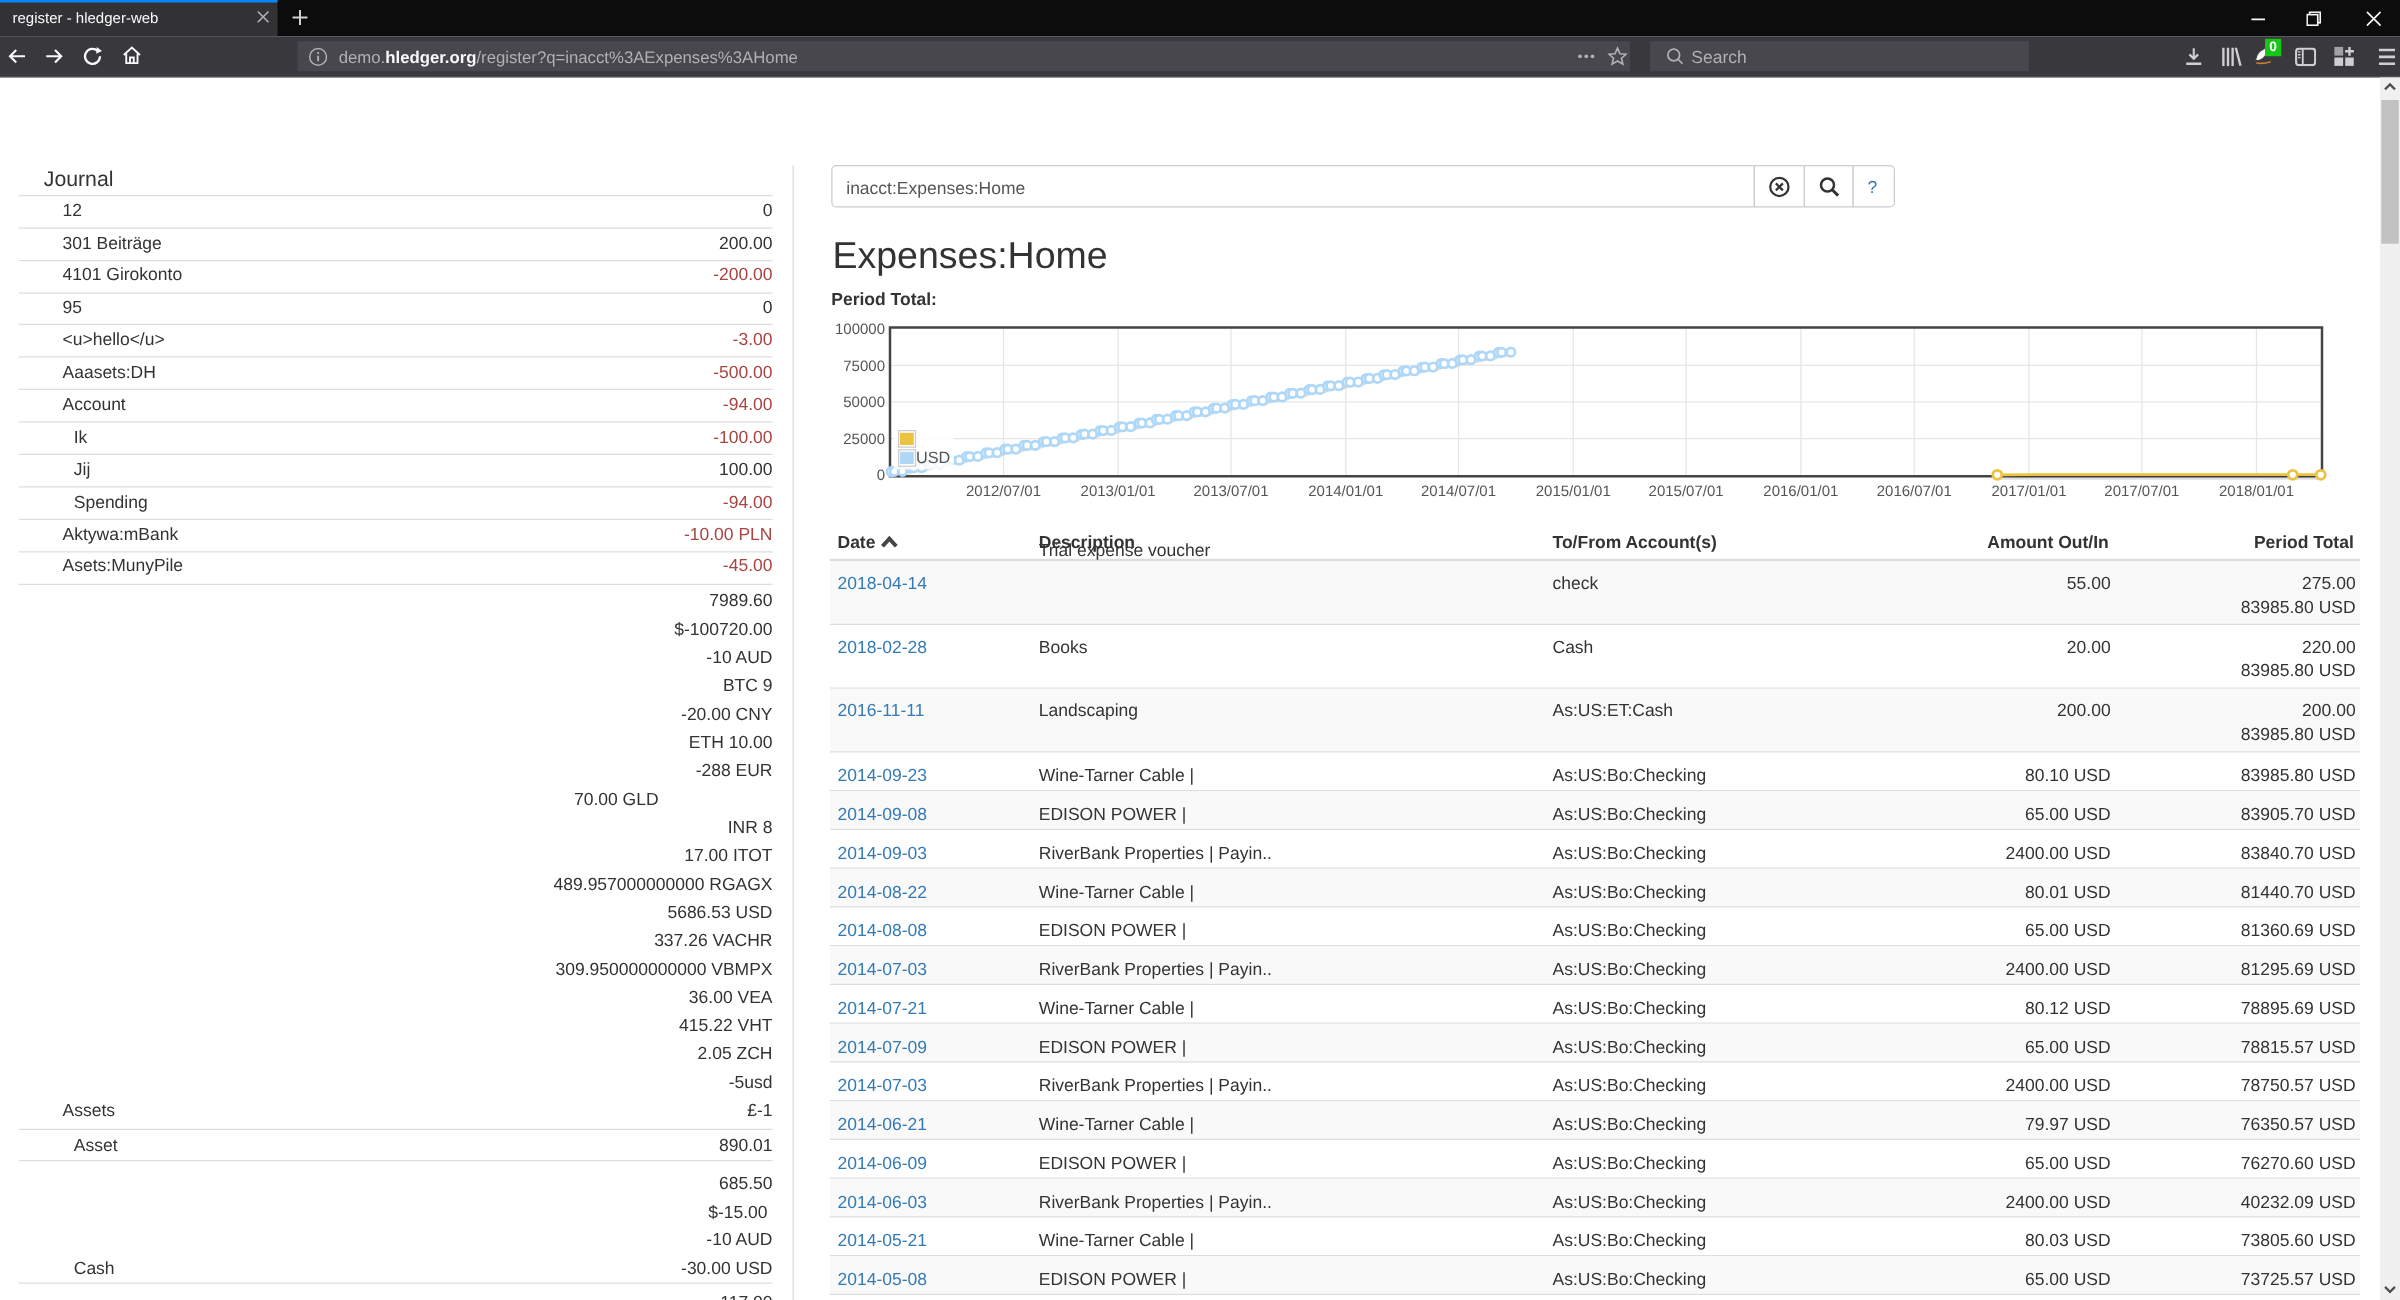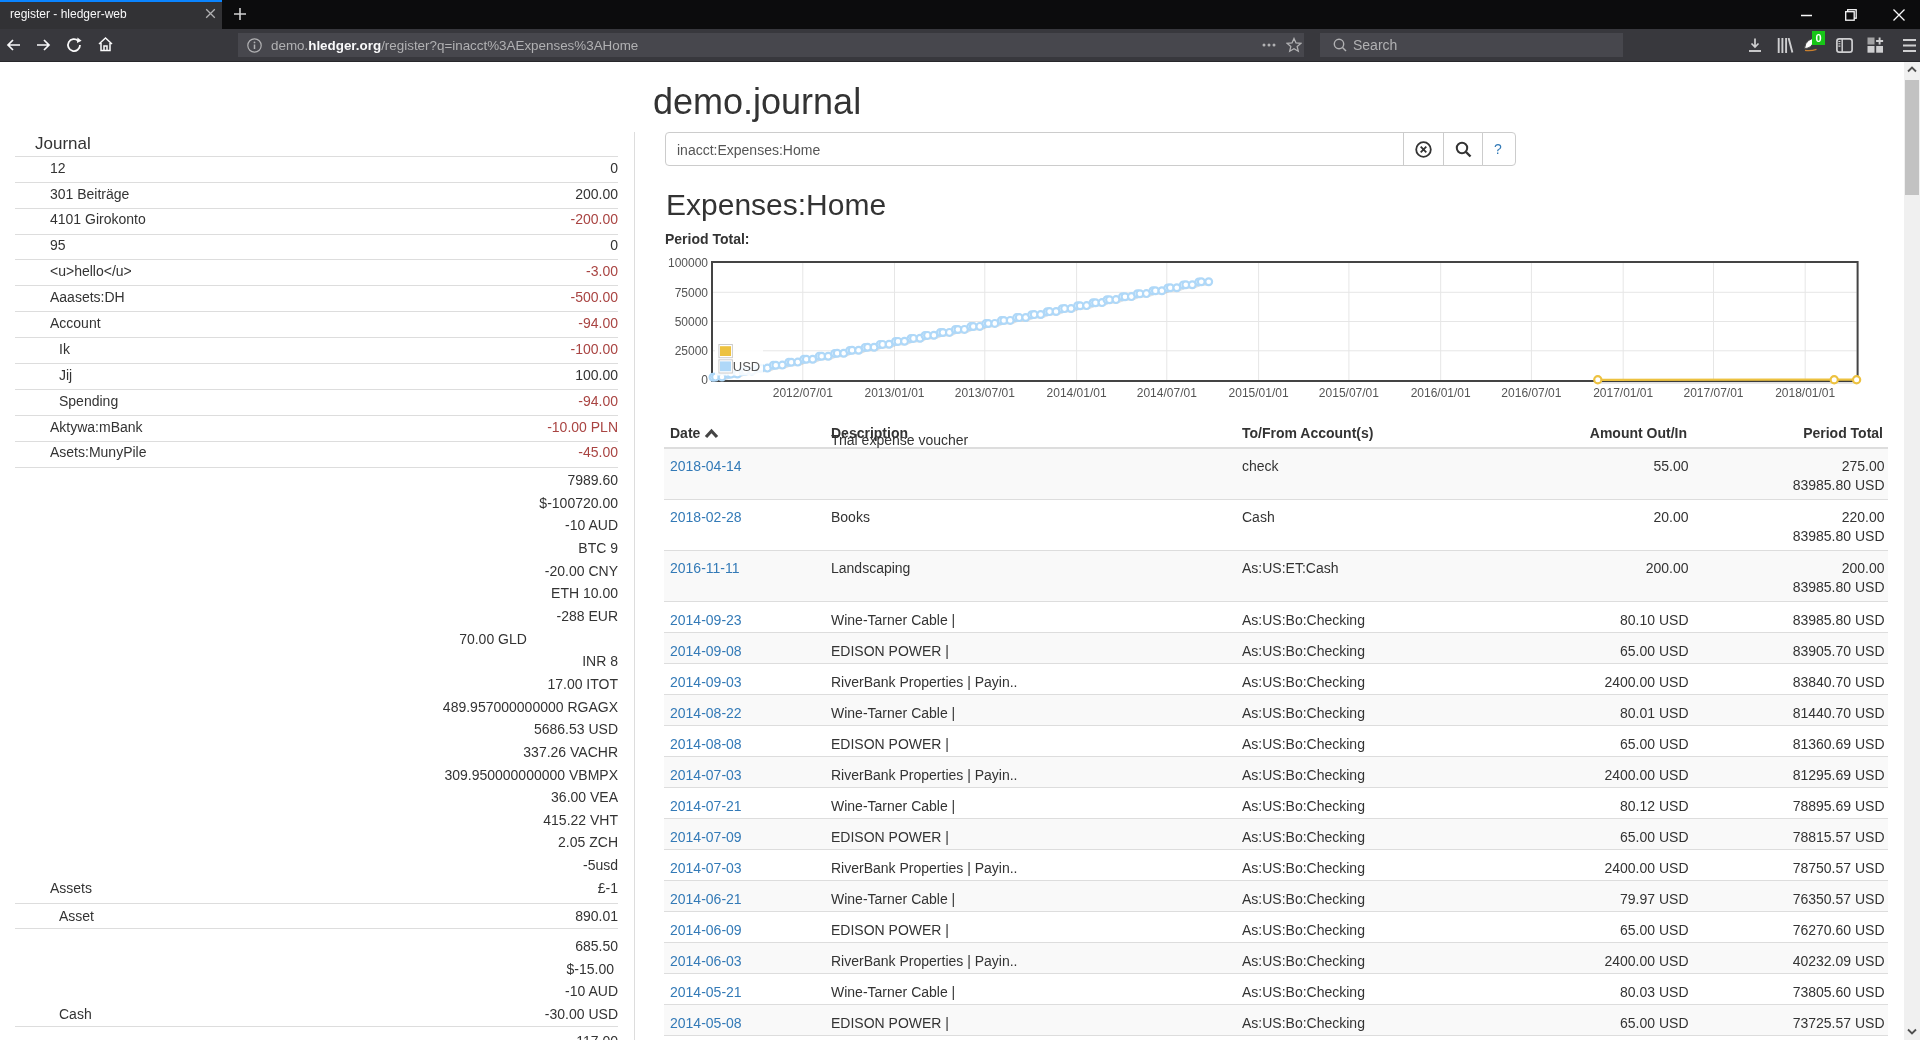--- a/index.html
+++ b/index.html
@@ -175,21 +175,20 @@
 <div class="abs t14 r" style="left:368px;top:905.5px;width:250px;">890.01</div>
 <div class="hrule" style="left:15px;top:928px;width:603px;"></div>
 <div class="abs t14 r" style="left:368px;top:936.0px;width:250px;">685.50</div>
 <div class="abs t14 r" style="left:364px;top:958.5px;width:250px;">$-15.00</div>
 <div class="abs t14 r" style="left:368px;top:981.0px;width:250px;">-10 AUD</div>
 <div class="abs t14 r" style="left:368px;top:1003.5px;width:250px;">-30.00 USD</div>
 <div class="abs t14" style="left:59px;top:1003.5px;">Cash</div>
 <div class="hrule" style="left:15px;top:1025.6px;width:603px;"></div>
 <div class="abs t14 r" style="left:368px;top:1031px;width:250px;">-117.00</div>
 <div class="abs" style="left:634px;top:132px;width:1px;height:908px;background:#ddd;"></div>
-<div class="abs" style="left:653px;top:82px;font-size:36px;line-height:40px;color:#333;">demo.journal</div>
 
 <div class="abs" style="left:665px;top:132px;width:739px;height:34px;border:1px solid #ccc;border-radius:4px 0 0 4px;background:#fff;"></div>
 <div class="abs" style="left:677px;top:140px;font-size:14px;line-height:20px;color:#555;">inacct:Expenses:Home</div>
 <div class="abs" style="left:1403px;top:132px;width:41px;height:34px;border:1px solid #ccc;background:#fff;"></div>
 <div class="abs" style="left:1443px;top:132px;width:40px;height:34px;border:1px solid #ccc;background:#fff;"></div>
 <div class="abs" style="left:1482px;top:132px;width:34px;height:34px;border:1px solid #ccc;border-radius:0 4px 4px 0;background:#fff;"></div>
 <svg class="abs" style="left:1415px;top:141px" width="17" height="17" viewBox="0 0 17 17">
       <circle cx="8.5" cy="8.5" r="7.3" stroke="#333" stroke-width="1.8" fill="none"></circle>
       <path d="M5.7 5.7 L11.3 11.3 M11.3 5.7 L5.7 11.3" stroke="#333" stroke-width="1.8"></path>
     </svg>

